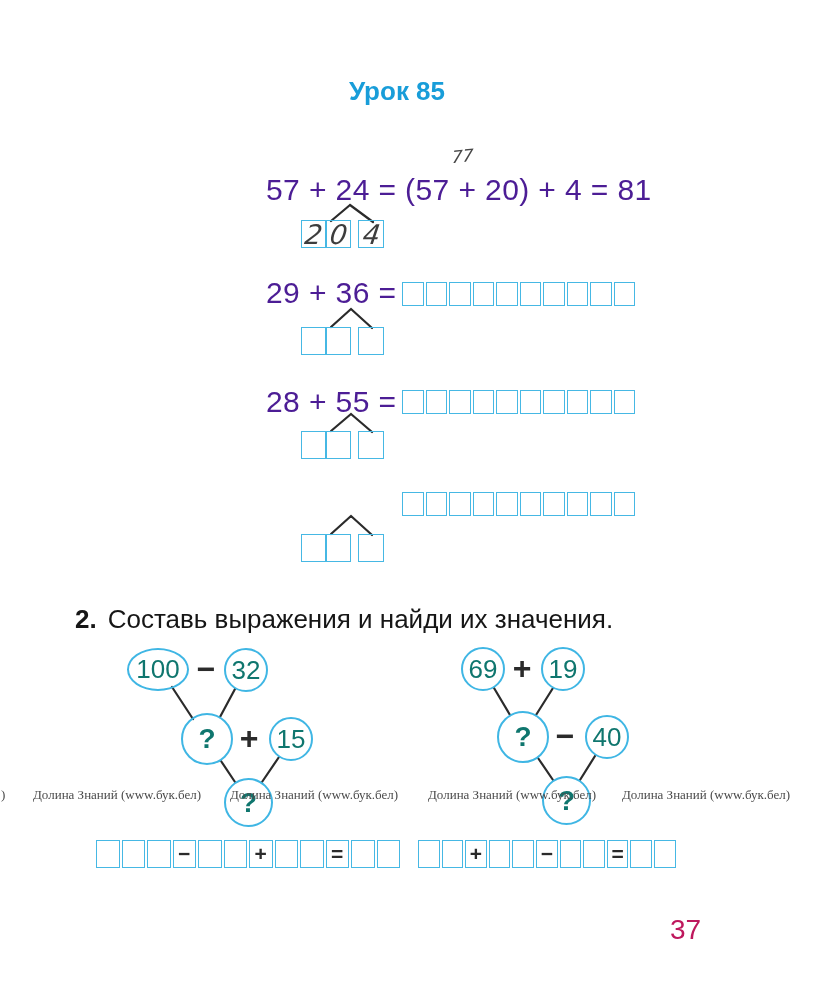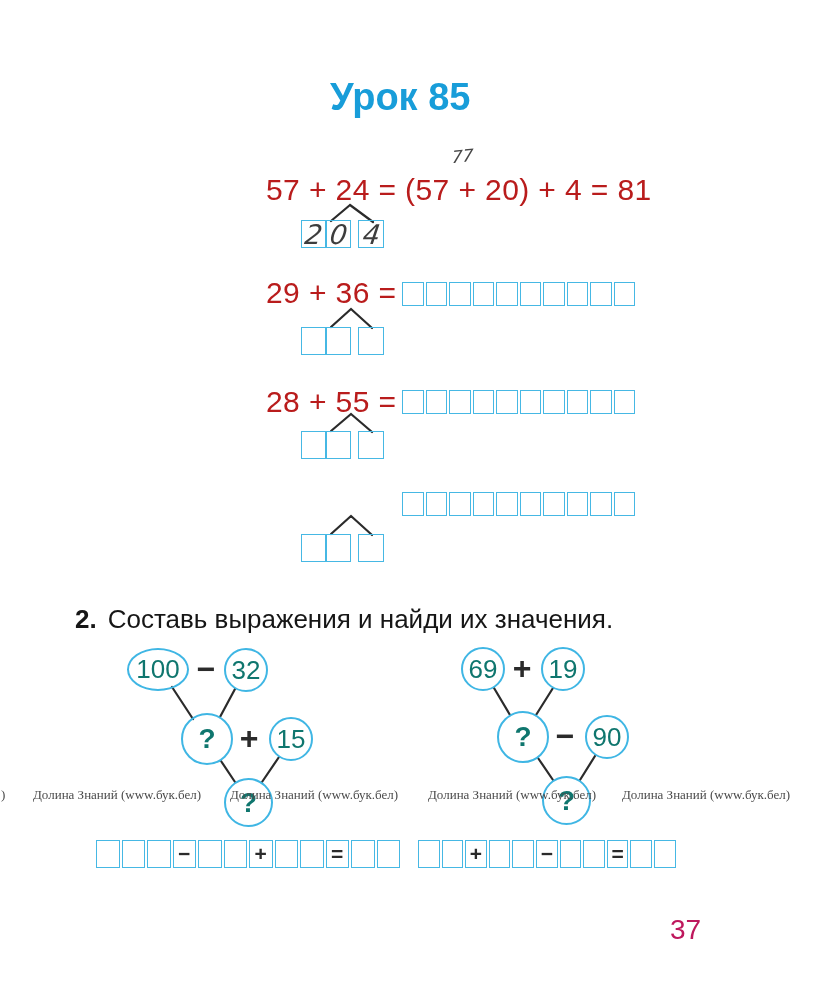--- a/index.html
+++ b/index.html
@@ -1,25 +1,25 @@
 <!DOCTYPE html>
 <html><head>
 <meta charset="utf-8">
 <style>
   html,body{margin:0;padding:0;background:#ffffff;}
   #page{position:relative;width:814px;height:1000px;background:#ffffff;overflow:hidden;
         font-family:"Liberation Sans",sans-serif;color:#1c1c1c;}
 
   .title{position:absolute;left:330px;top:76px;width:134px;text-align:center;
-         font-size:38px;font-weight:bold;color:#189dd9;white-space:nowrap;}
+         font-size:26px;font-weight:bold;color:#189dd9;white-space:nowrap;}
 
   .heading{position:absolute;font-size:26px;color:#161616;white-space:nowrap;}
   .heading .num{font-weight:bold;margin-right:11px;}
 
-  .eq{position:absolute;font-size:30px;letter-spacing:.4px;color:#b91c1c;white-space:nowrap;z-index:2;}
+  .eq{position:absolute;font-size:30px;letter-spacing:.4px;color:#4c1d95;white-space:nowrap;z-index:2;}
 
   .hw77{position:absolute;left:452px;top:146px;font-family:"DejaVu Sans",sans-serif;
         font-style:italic;font-size:17px;color:#474747;transform:rotate(-6deg) skewX(-8deg);z-index:2;}
 
   .cells{position:absolute;display:flex;gap:2px;z-index:2;}
   .c{box-sizing:border-box;border:1.7px solid #46b8e4;background:#ffffff;
      display:flex;align-items:center;justify-content:center;}
   .c10{width:21.5px;height:24px;}
   .cA{width:23.5px;height:28px;}
   .cB{width:21.6px;height:28px;}
@@ -161,21 +161,21 @@
     </div>
   <div class="treeop" style="left:508px;top:647px">+</div>
   <div class="node" style="left:541px;top:647px;width:44px;height:44px">
       <span>19</span>
     </div>
   <div class="node qmark" style="left:497px;top:711px;width:52px;height:52px">
       <span>?</span>
     </div>
   <div class="treeop" style="left:551px;top:715px">−</div>
   <div class="node" style="left:585px;top:715px;width:44px;height:44px">
-      <span>90</span>
+      <span>40</span>
     </div>
   <div class="node qmark" style="left:542px;top:776px;width:49px;height:49px">
       <span>?</span>
     </div>
 
   <div class="wm" style="left:1px;top:787px">)</div>
   <div class="wm" style="left:33px;top:787px">Долина Знаний (www.бук.бел)</div>
   <div class="wm" style="left:230px;top:787px">Долина Знаний (www.бук.бел)</div>
   <div class="wm" style="left:428px;top:787px">Долина Знаний (www.бук.бел)</div>
   <div class="wm" style="left:622px;top:787px">Долина Знаний (www.бук.бел)</div>

